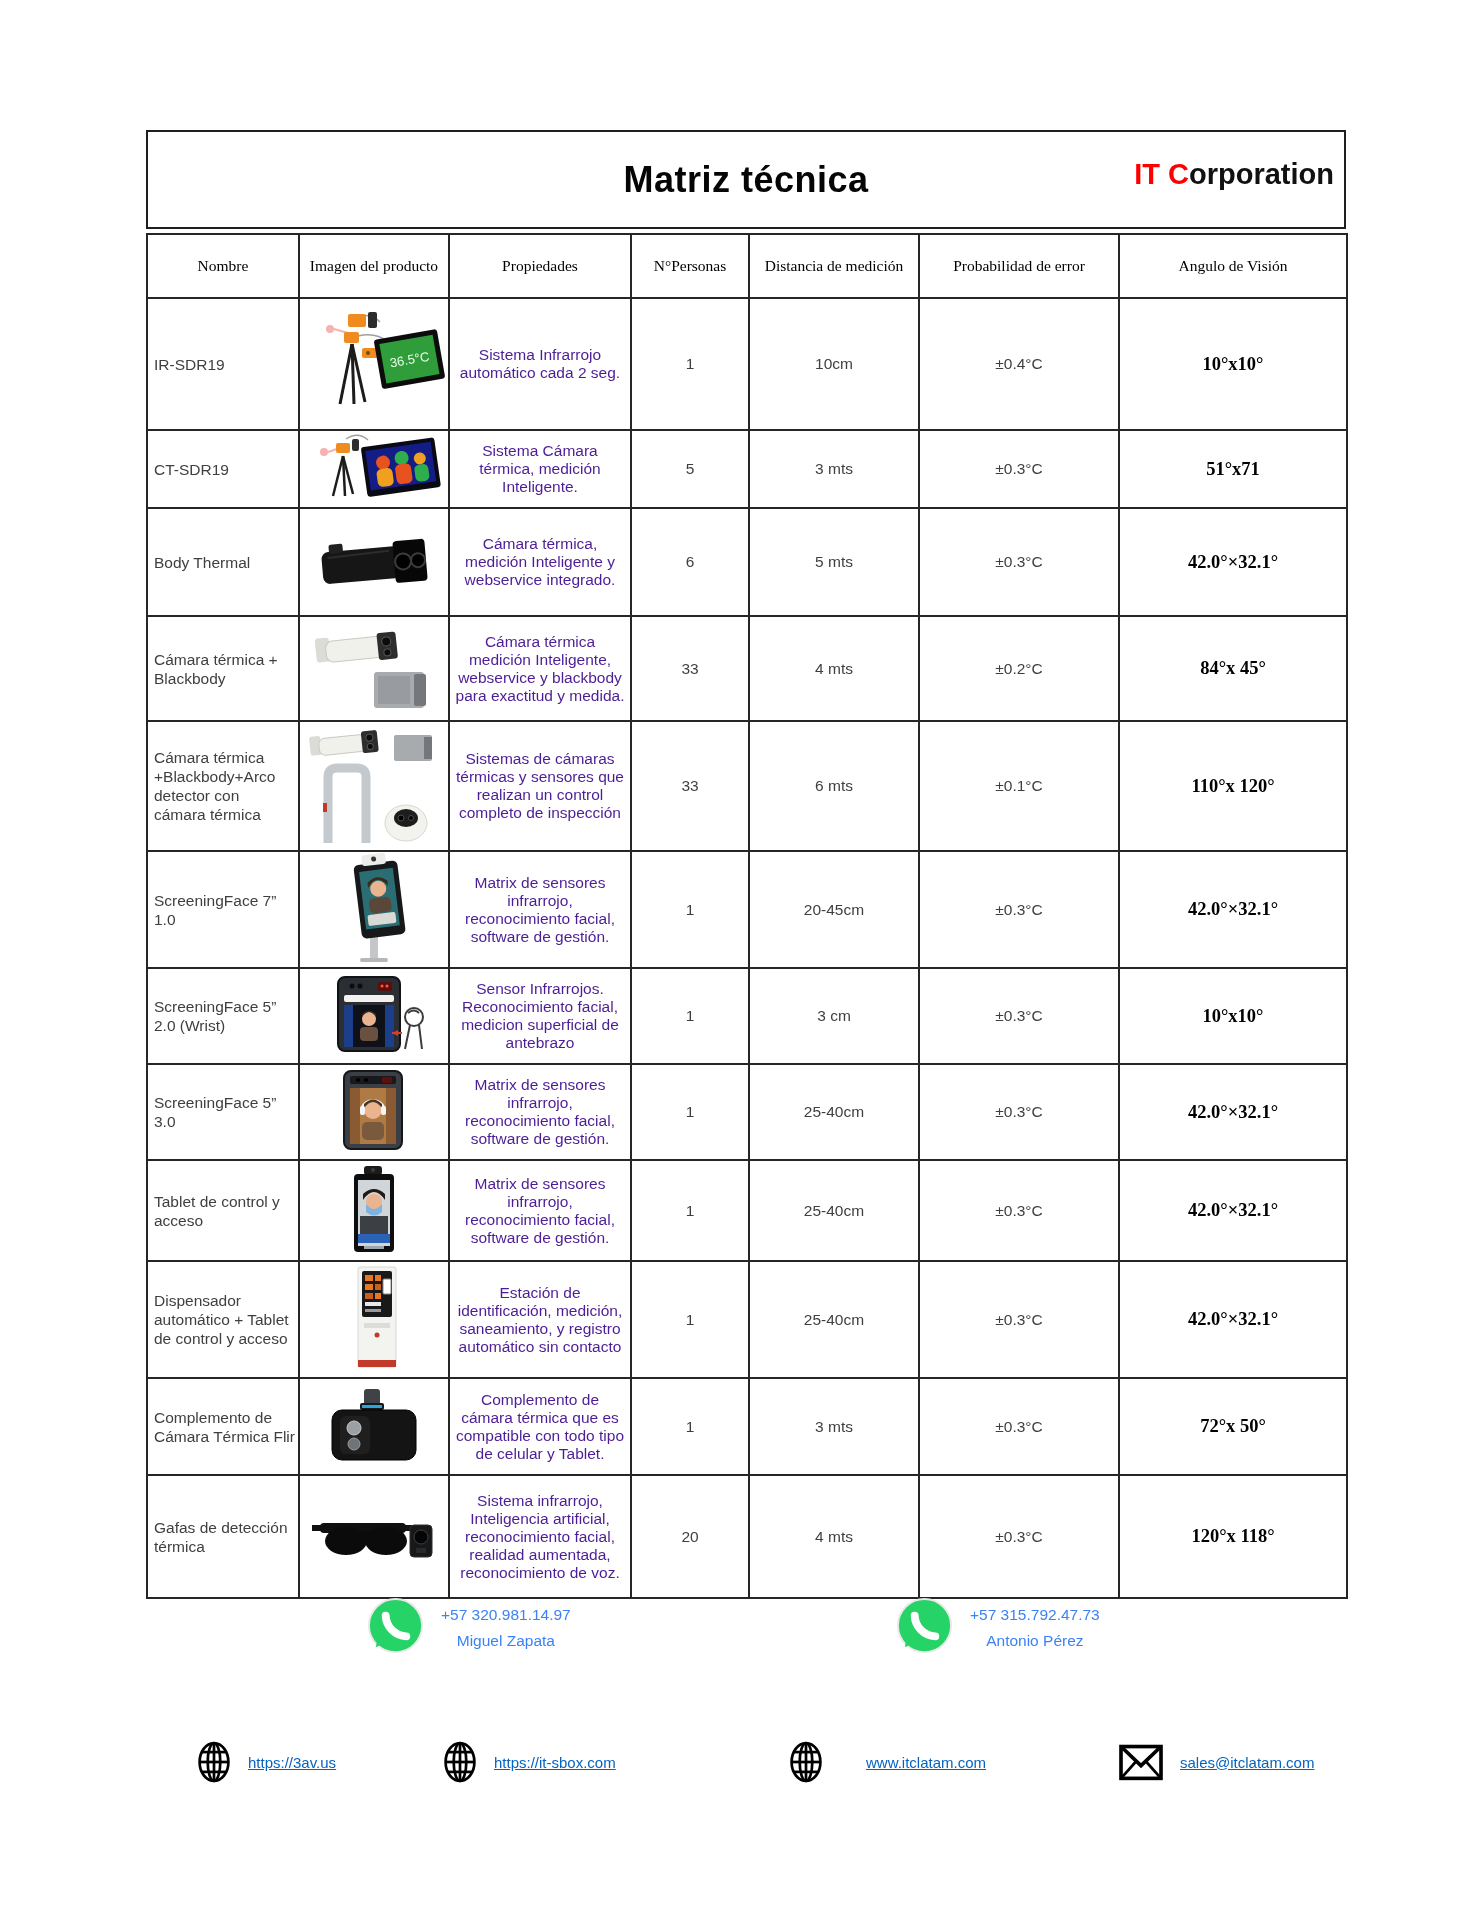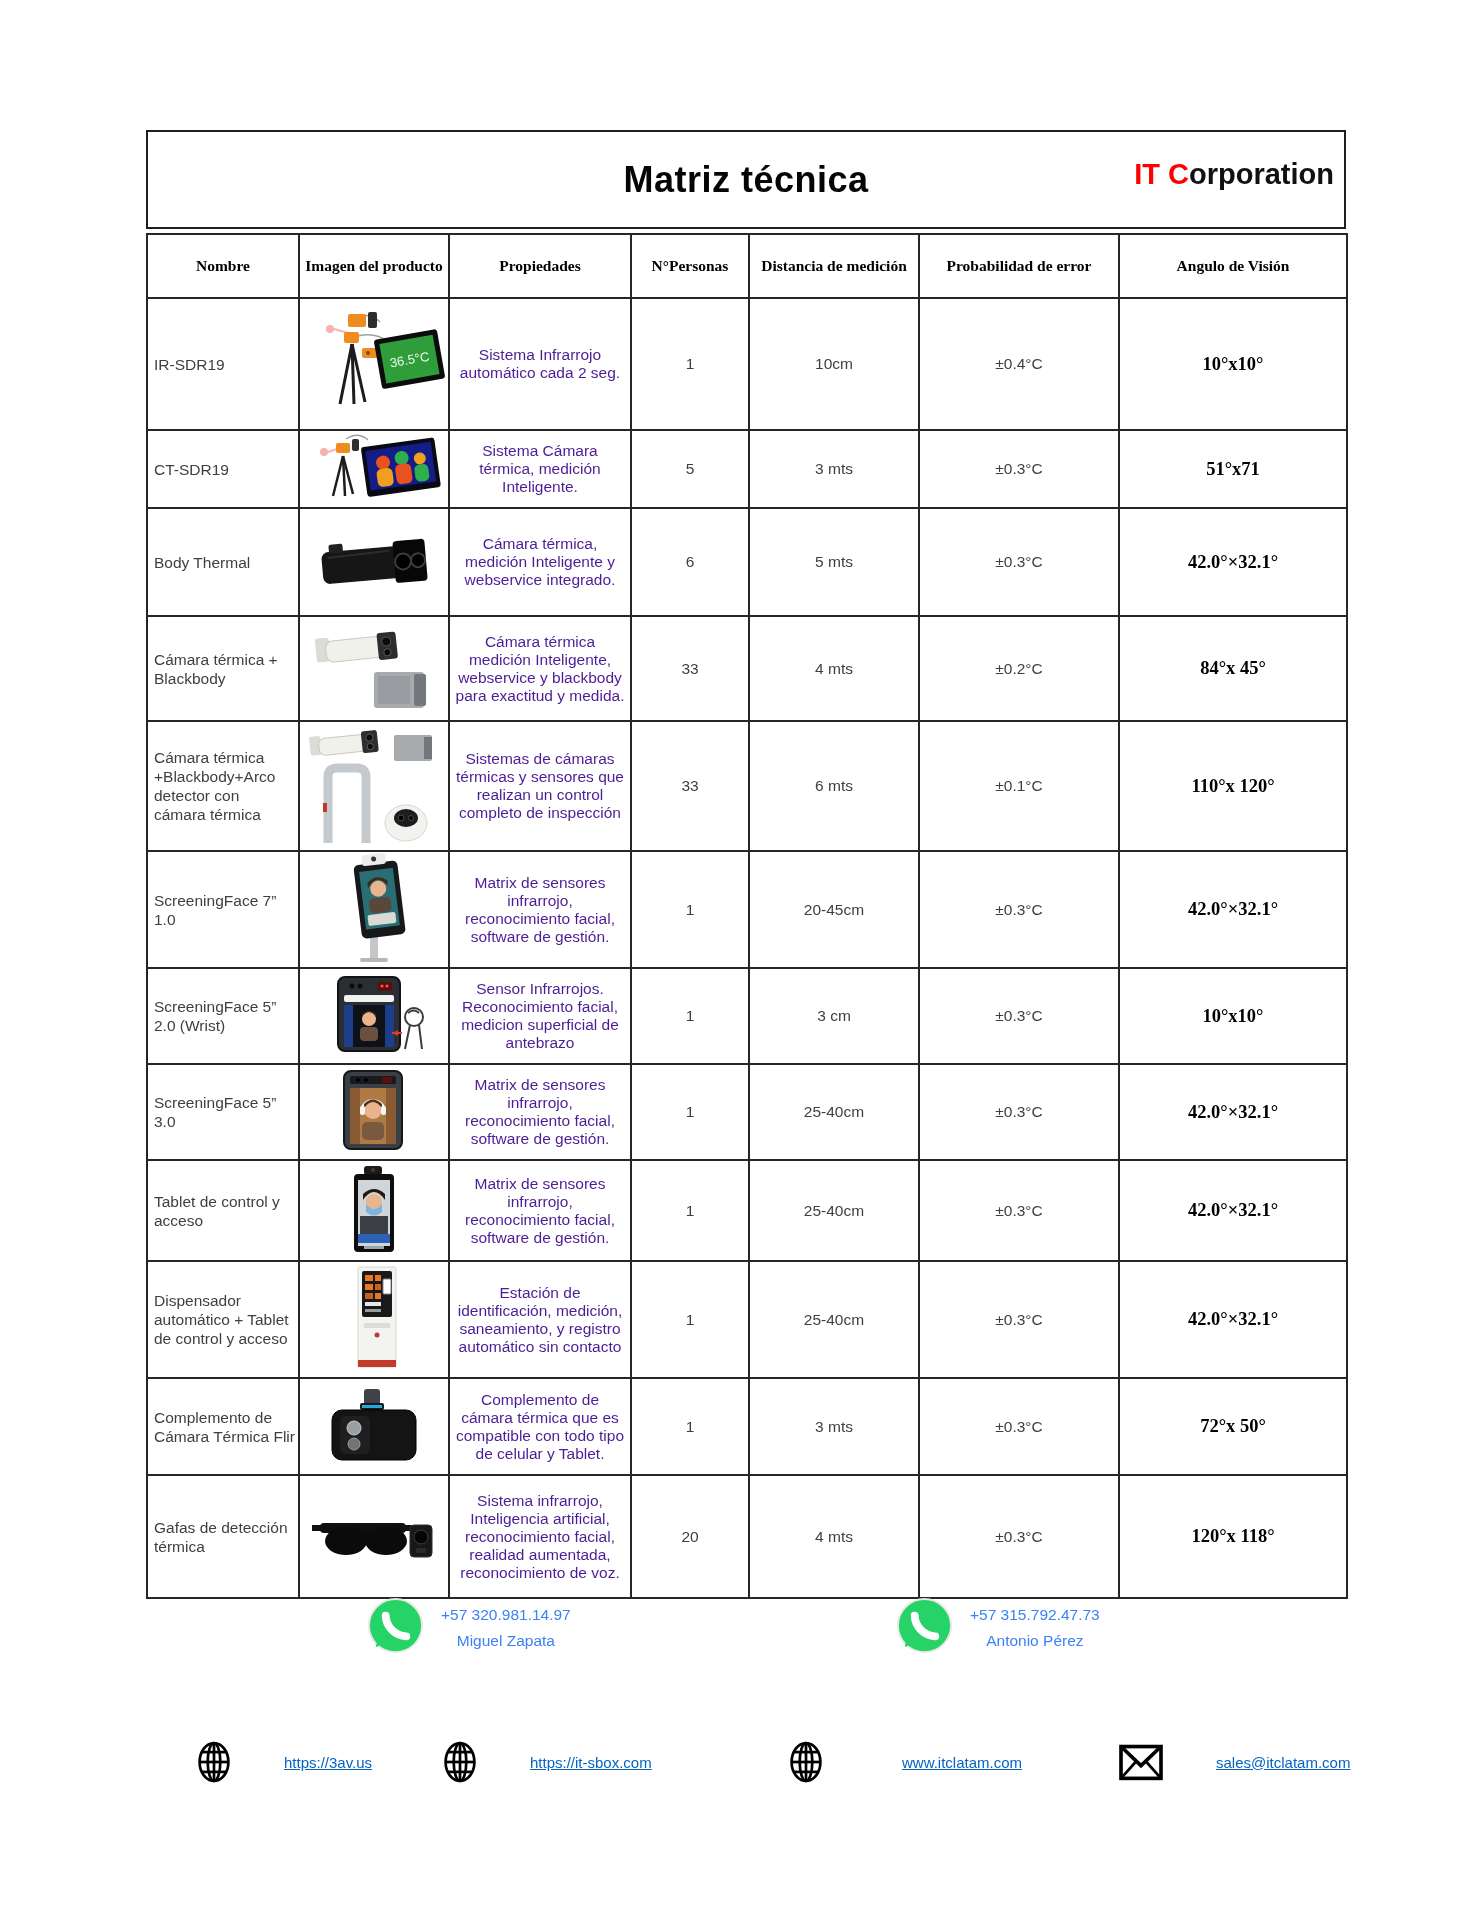--- a/index.html
+++ b/index.html
@@ -8,35 +8,35 @@
   
   .title-box{position:absolute;left:146px;top:130px;width:1196px;height:95px;
              border:2px solid #1f1f1f;display:flex;align-items:center;justify-content:center;}
   .title{font-size:36px;font-weight:800;color:#050505;letter-spacing:.5px;}
   .brand{position:absolute;right:10px;top:26px;font-size:29px;font-weight:700;white-space:nowrap;}
   .brand .red{color:#FF0000;}
   .brand .blk{color:#111;}
   
   table.matrix{position:absolute;left:146px;top:233px;width:1200px;border-collapse:collapse;table-layout:fixed;}
   table.matrix th,table.matrix td{border:2px solid #262626;overflow:hidden;}
-  table.matrix th{font-family:"Liberation Serif","DejaVu Serif",serif;font-size:15.5px;font-weight:700;
+  table.matrix th{font-family:"Liberation Serif","DejaVu Serif",serif;font-size:15.5px;font-weight:400;
                   color:#000;text-align:center;padding:2px;}
   th.h-nombre{text-align:left;padding-left:6px;}
   td.name{font-size:15.5px;color:#3f3f3f;text-align:left;vertical-align:middle;padding:2px 3px 2px 6px;line-height:19px;}
   td.desc{font-size:15.5px;color:#4c1d95;text-align:center;vertical-align:middle;padding:11px 5px;line-height:18px;}
   td.val{font-size:15.5px;color:#3f3f3f;text-align:center;vertical-align:middle;}
   td.ang{font-family:"Liberation Serif","DejaVu Serif",serif;font-size:18.5px;font-weight:700;
          color:#000;text-align:center;vertical-align:middle;}
   td.img{text-align:center;vertical-align:middle;padding:0;}
   
   .contact{position:absolute;display:flex;align-items:center;gap:14px;}
   .contact .txt{font-size:15.5px;color:#3b82f6;text-align:center;line-height:26px;}
   
   .linkitem{position:absolute;display:flex;align-items:center;gap:16px;}
-  .linkitem a{font-size:15px;color:#0563C1;text-decoration:underline;white-space:nowrap;margin-left:36px;}
+  .linkitem a{font-size:15px;color:#0563C1;text-decoration:underline;white-space:nowrap;}
 </style>
 </head>
 <body>
 
 <div class="page">
 
   <div class="title-box">
     <div class="title">Matriz técnica</div>
     <div class="brand"><span class="red">IT C</span><span class="blk">orporation</span></div>
   </div>

